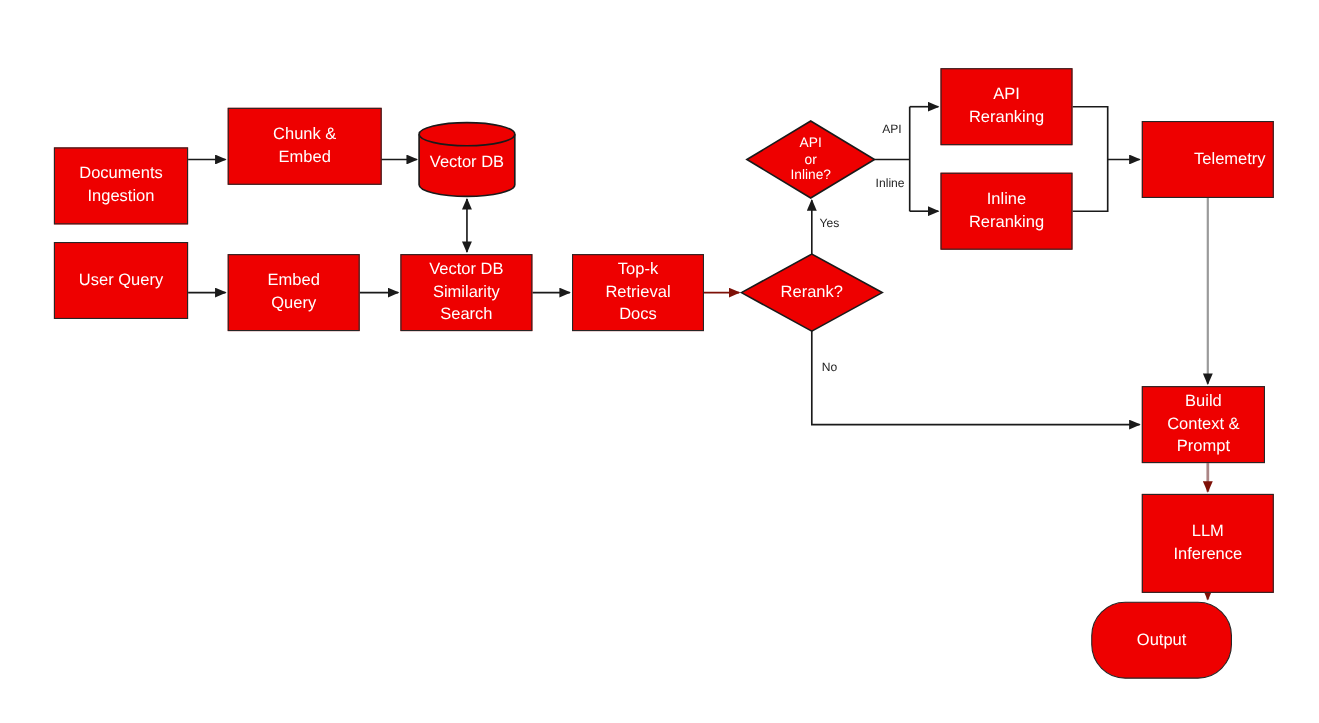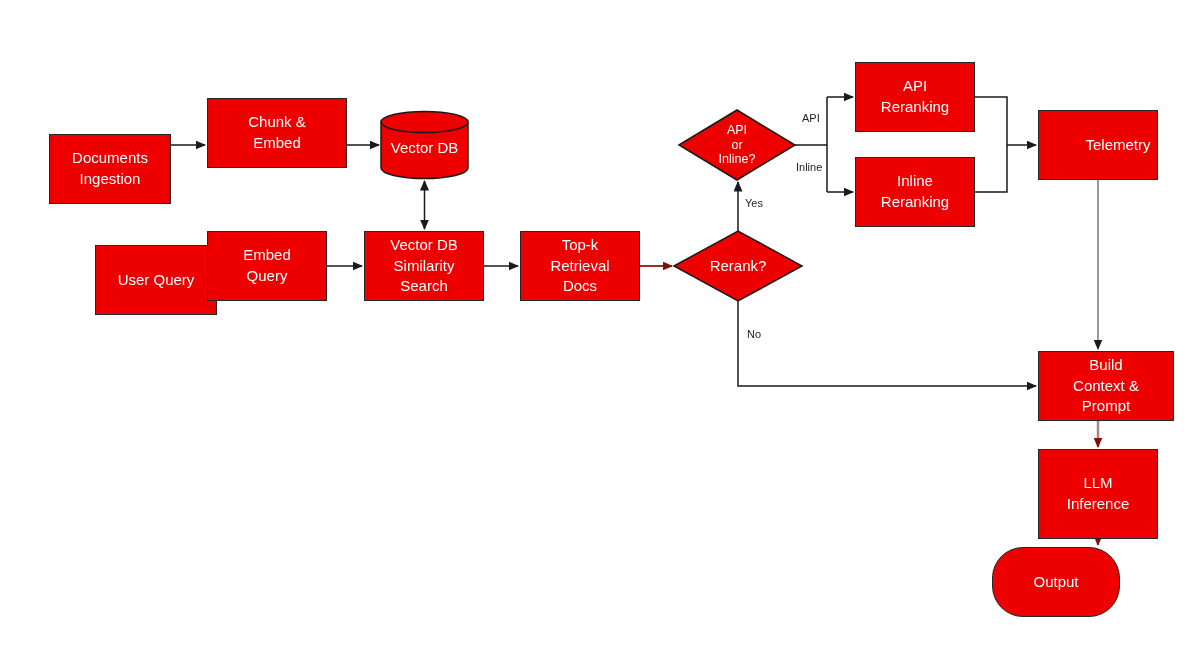--- a/index.html
+++ b/index.html
@@ -121,21 +121,21 @@
 Ingestion</span>
   </div>
   <div class="node" style="left:207px; top:98px; width:140px; height:70px;">
     <span class="lbl">Chunk &amp;
 Embed</span>
   </div>
   <div class="cyl-label" style="left:381px; top:120px; width:87px; height:56px;">
     <span class="lbl">Vector
 DB</span>
   </div>
-  <div class="node" style="left:49px; top:245px; width:122px; height:70px;margin-left:46px;">
+  <div class="node" style="left:49px; top:220px; width:122px; height:70px;">
     <span class="lbl">User Query</span>
   </div>
   <div class="node" style="left:207px; top:231px; width:120px; height:70px;">
     <span class="lbl">Embed
 Query</span>
   </div>
   <div class="node" style="left:364px; top:231px; width:120px; height:70px;">
     <span class="lbl">Vector DB
 Similarity
 Search</span>
@@ -159,21 +159,21 @@
     <span class="lbl">API
 Reranking</span>
   </div>
   <div class="node" style="left:855px; top:157px; width:120px; height:70px;">
     <span class="lbl">Inline
 Reranking</span>
   </div>
   <div class="node" style="left:1038px; top:110px; width:120px; height:70px;padding-left:40px;">
     <span class="lbl">Telemetry</span>
   </div>
-  <div class="node" style="left:1038px; top:351px; width:136px; height:70px;">
+  <div class="node" style="left:1038px; top:351px; width:112px; height:70px;">
     <span class="lbl">Build
 Context &amp;
 Prompt</span>
   </div>
   <div class="node" style="left:1038px; top:449px; width:120px; height:90px;">
     <span class="lbl">LLM
 Inference</span>
   </div>
   <div class="node stadium" style="left:992px; top:547px; width:128px; height:70px;">
     <span class="lbl">Output</span>

